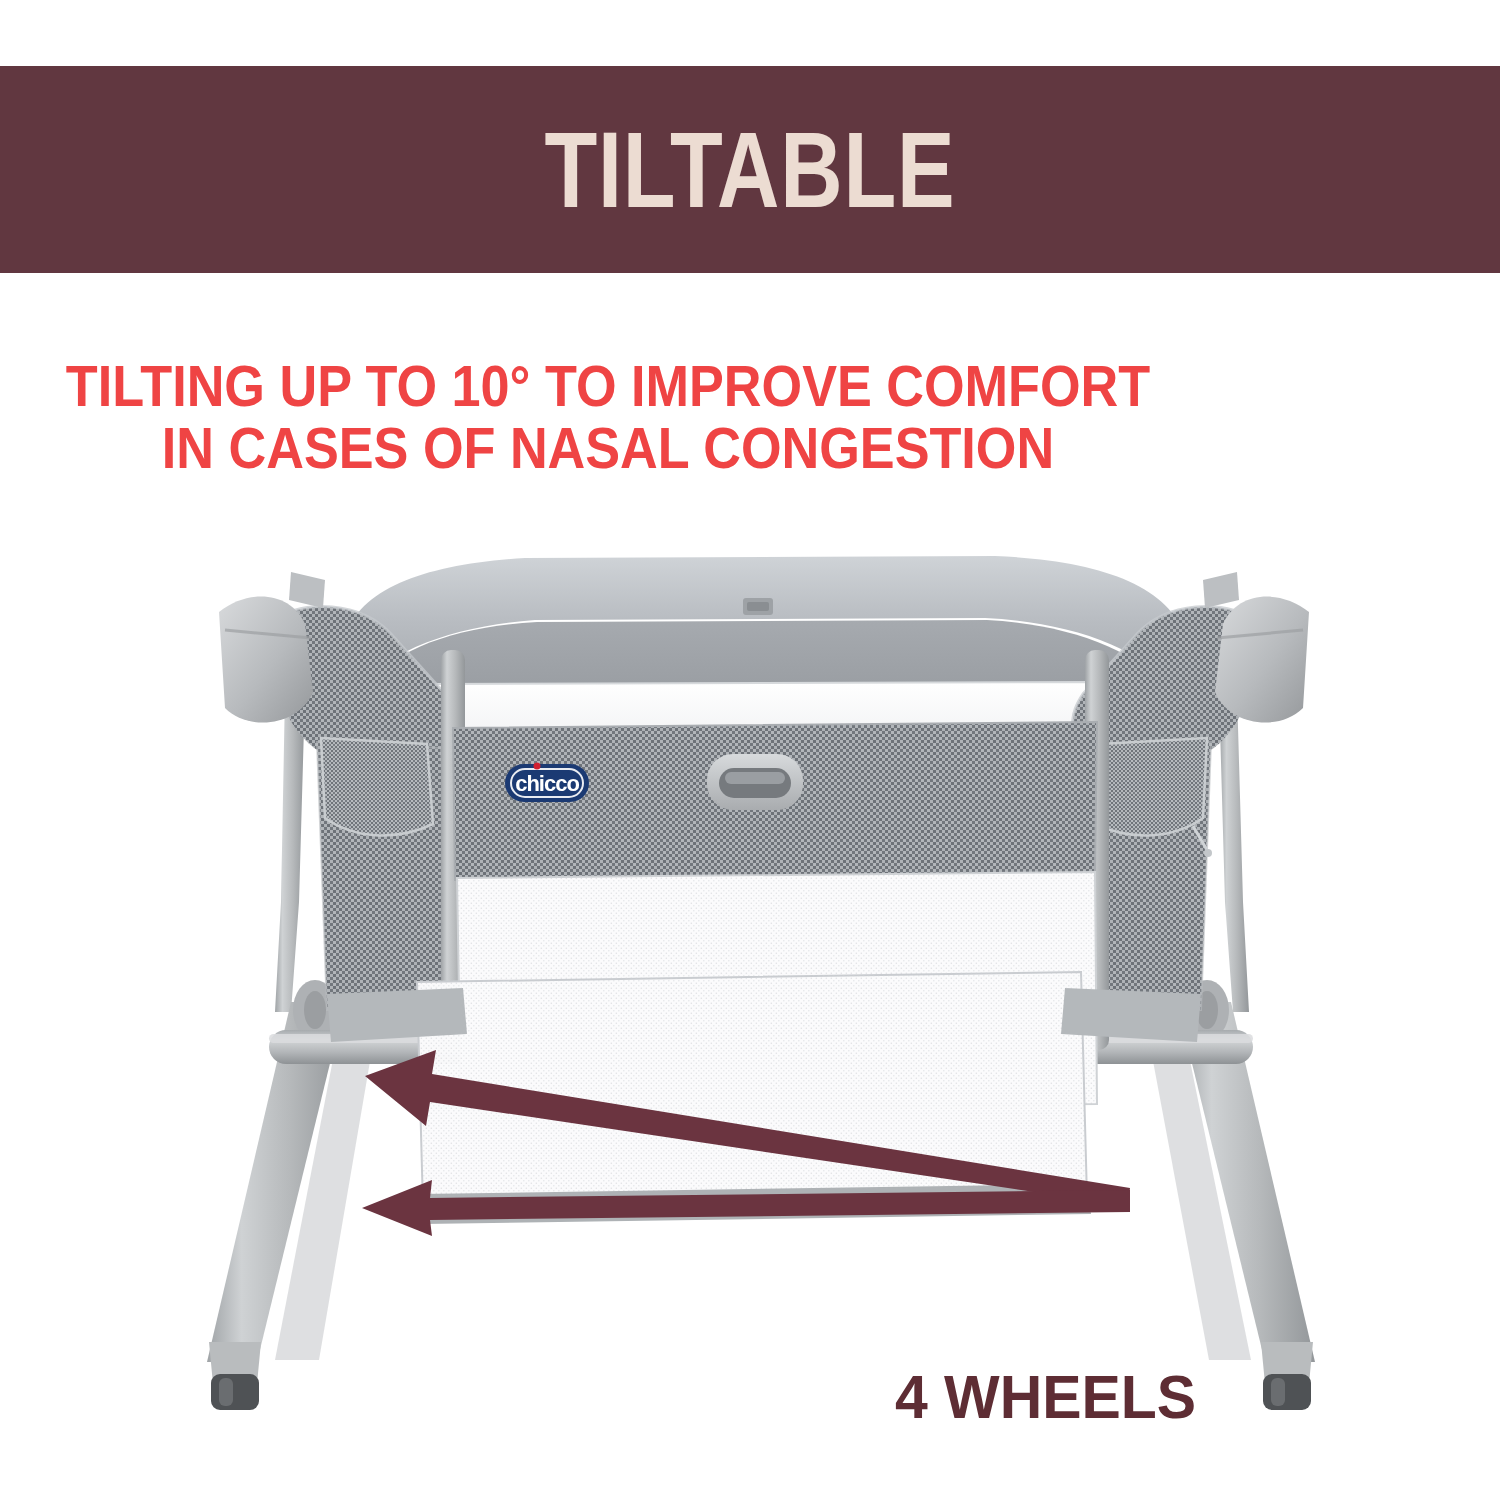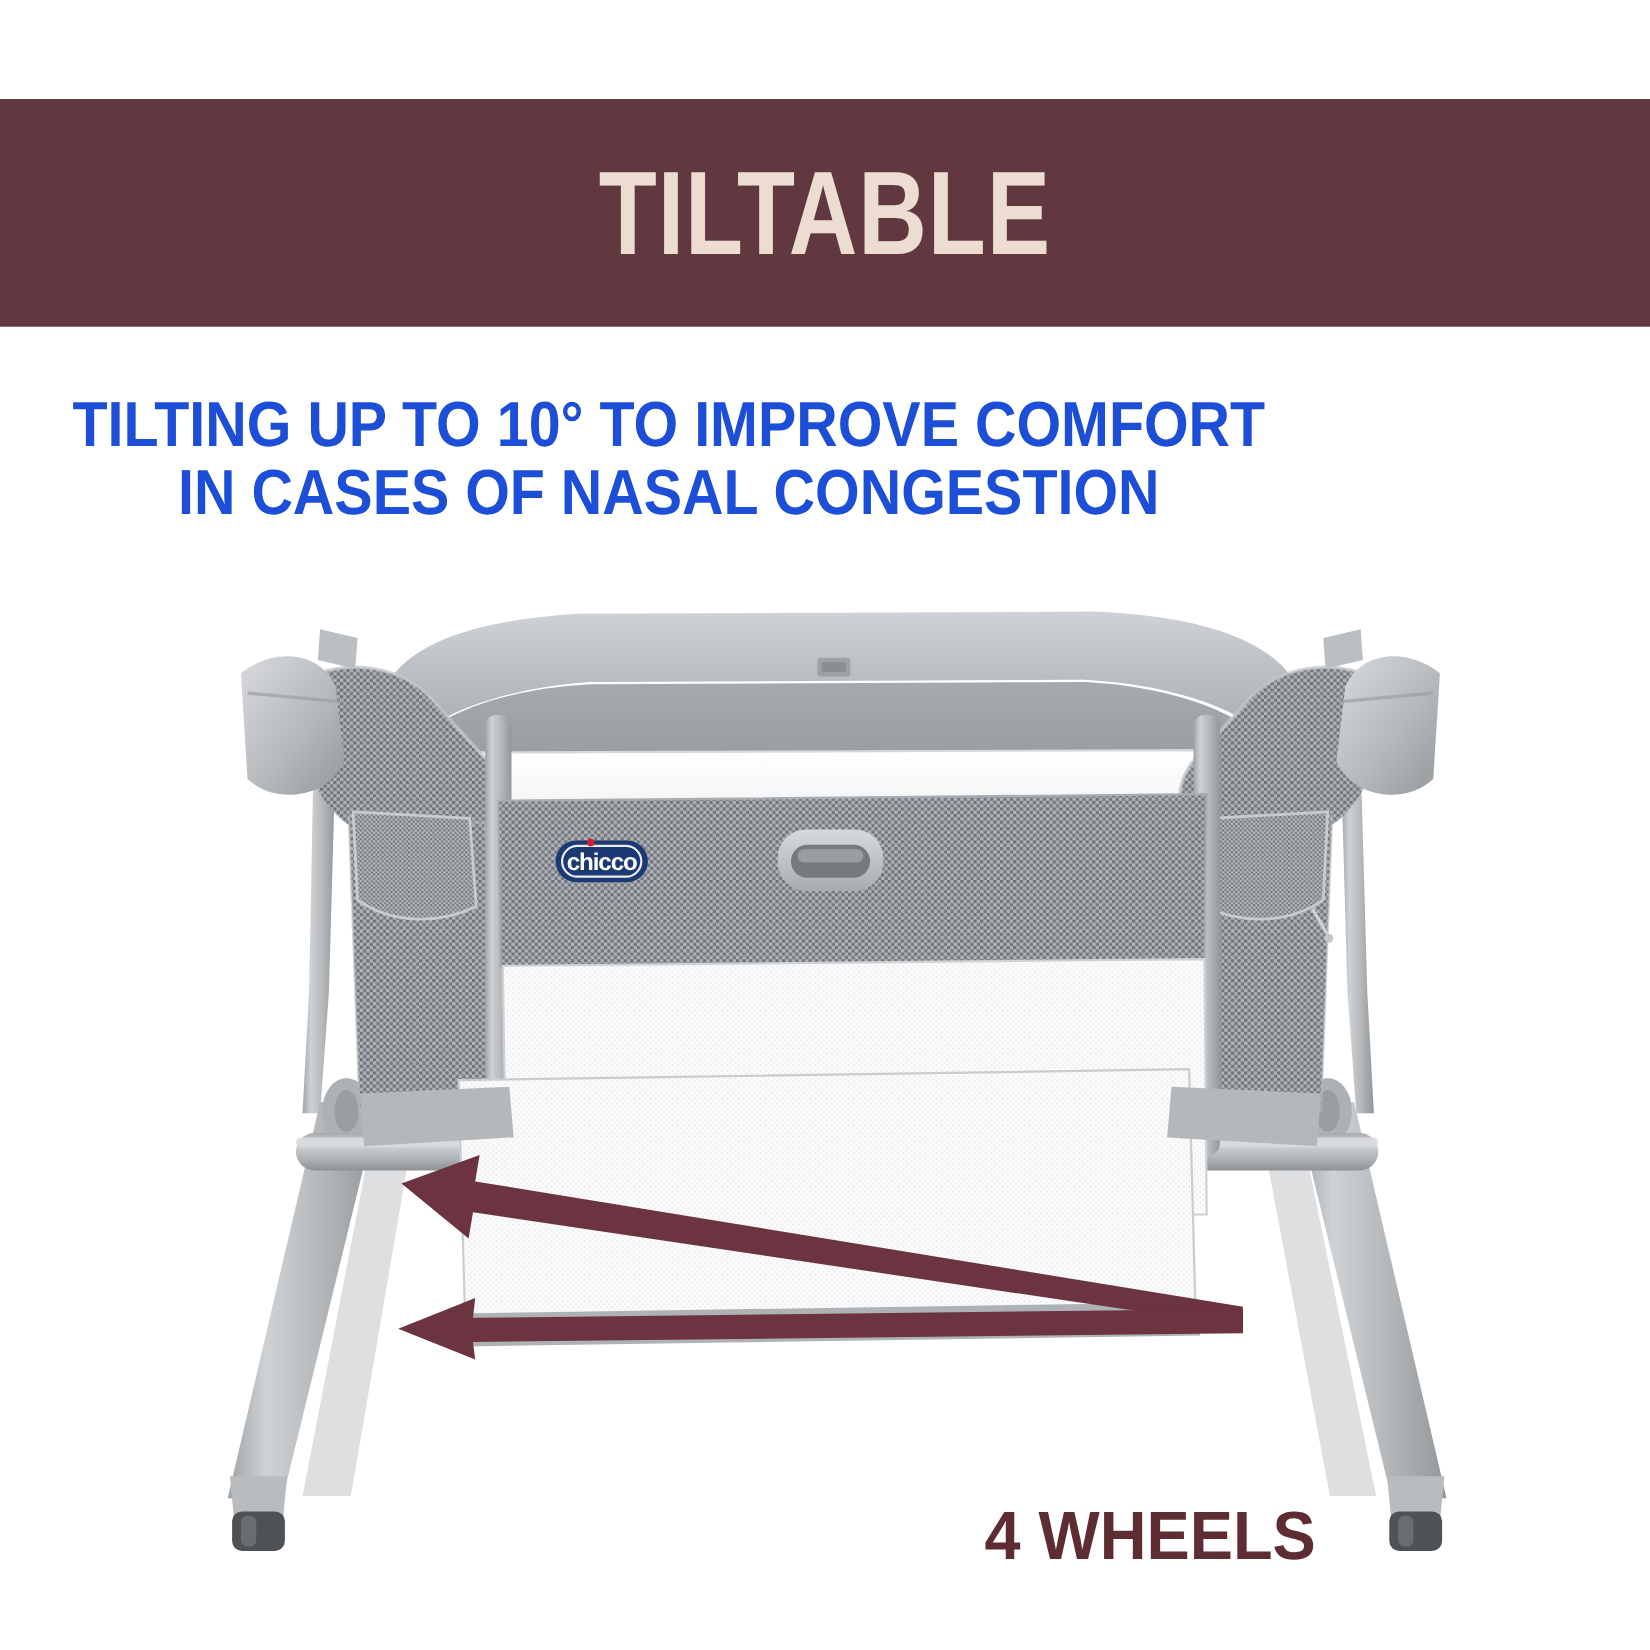--- a/index.html
+++ b/index.html
@@ -9,39 +9,39 @@
     font-family:"Liberation Sans", sans-serif;
     overflow:hidden;
     position:relative;
   }
   .page{position:relative;width:1500px;height:1500px;background:#fff;overflow:hidden;}
 
   
   .banner{
     position:absolute;left:0;top:66px;width:1500px;height:207px;
     background:#613740;
-    display:flex;align-items:center;justify-content:center;margin-top:24px;
+    display:flex;align-items:center;justify-content:center;
   }
   .banner-title{
     font-family:"Liberation Sans", sans-serif;
     font-weight:700;
     font-size:108px;
     line-height:108px;
     letter-spacing:1px;
     color:#ecdcd2;
     transform:scaleX(0.80);
     transform-origin:center center;
     white-space:nowrap;
   }
 
   
   .subtitle{
     position:absolute;left:0;top:355px;width:1216px;
     text-align:center;
-    color:#1d4ed8;
+    color:#ef4444;
     font-family:"Liberation Sans", sans-serif;
     font-weight:700;
     font-size:58px;
     line-height:62px;
     letter-spacing:0px;
   }
   .subtitle .ln{display:block;transform:scaleX(0.90);transform-origin:center center;white-space:nowrap;}
 
   
   .product{

